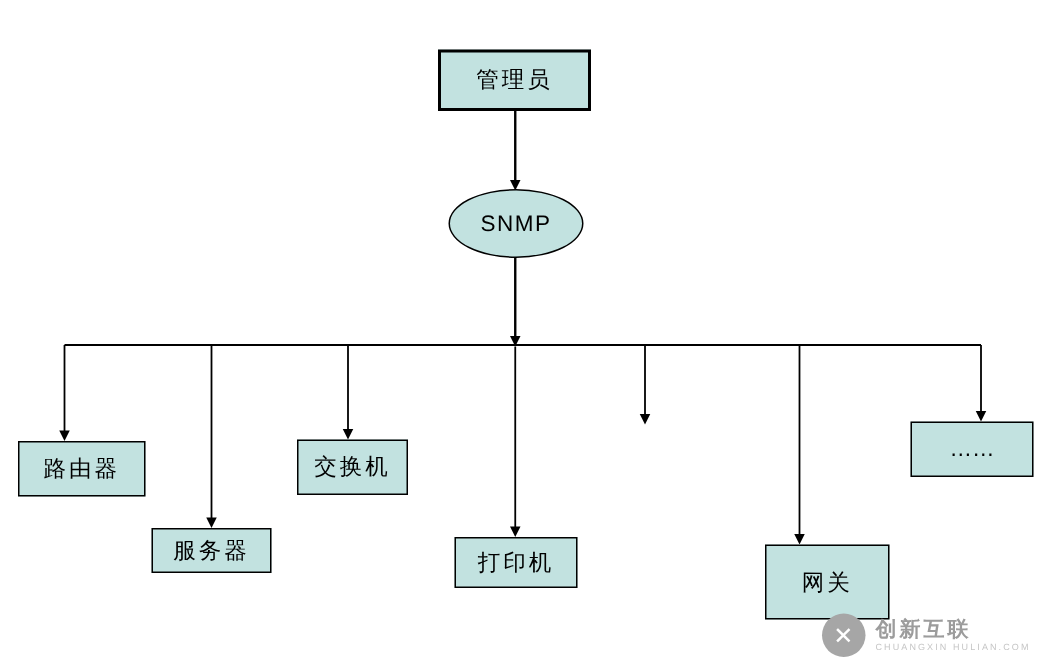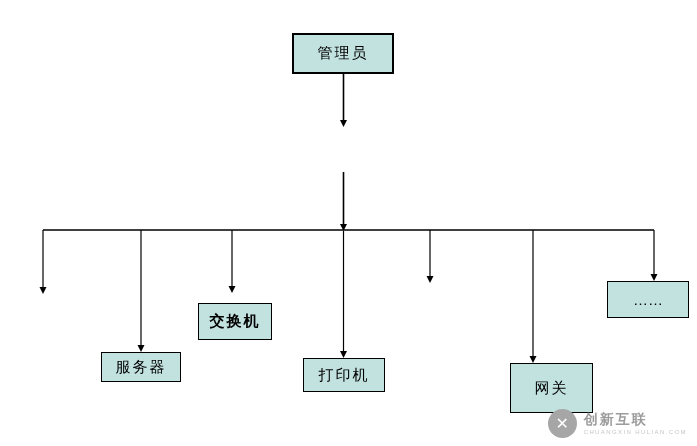--- a/index.html
+++ b/index.html
@@ -70,25 +70,27 @@
 
     <line x1="533" y1="230" x2="533" y2="357" stroke="#000" stroke-width="1.2"></line>
     <polygon points="529.5,356 536.5,356 533,363" fill="#000"></polygon>
 
     <line x1="654" y1="230" x2="654" y2="275" stroke="#000" stroke-width="1.2"></line>
     <polygon points="650.5,274 657.5,274 654,281" fill="#000"></polygon>
   </svg>
 
   <div class="node admin" style="left:292px;top:33px;width:102px;height:41px;">管理员</div>
 
+  <div class="node ellipse" style="left:299px;top:126px;width:90px;height:46px;">SNMP</div>
 
+  <div class="node" style="left:12px;top:294px;width:85px;height:37px;">路由器</div>
 
   <div class="node" style="left:101px;top:352px;width:80px;height:30px;">服务器</div>
 
-  <div class="node" style="left:198px;top:303px;width:74px;height:37px;font-weight:bold;">交换机</div>
+  <div class="node" style="left:198px;top:293px;width:74px;height:37px;">交换机</div>
 
   <div class="node" style="left:303px;top:358px;width:82px;height:34px;">打印机</div>
 
 
   <div class="node" style="left:510px;top:363px;width:83px;height:50px;">网关</div>
 
   <div class="node" style="left:607px;top:281px;width:82px;height:37px;letter-spacing:0;">……</div>
 
   <div id="watermark">
     <span id="brand-icon">✕</span>

